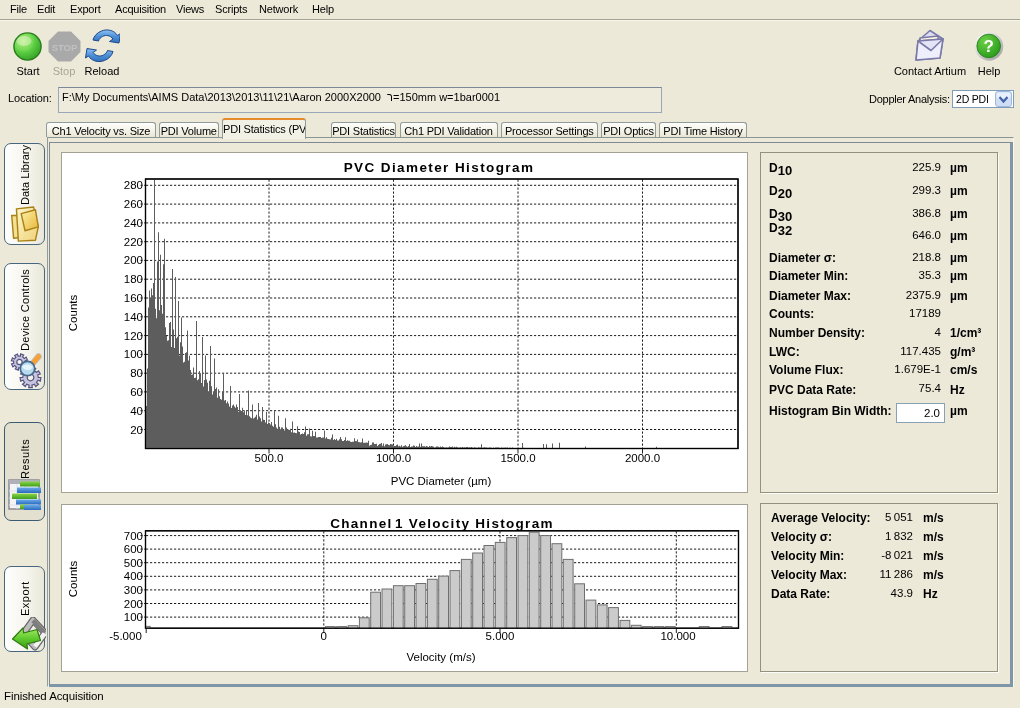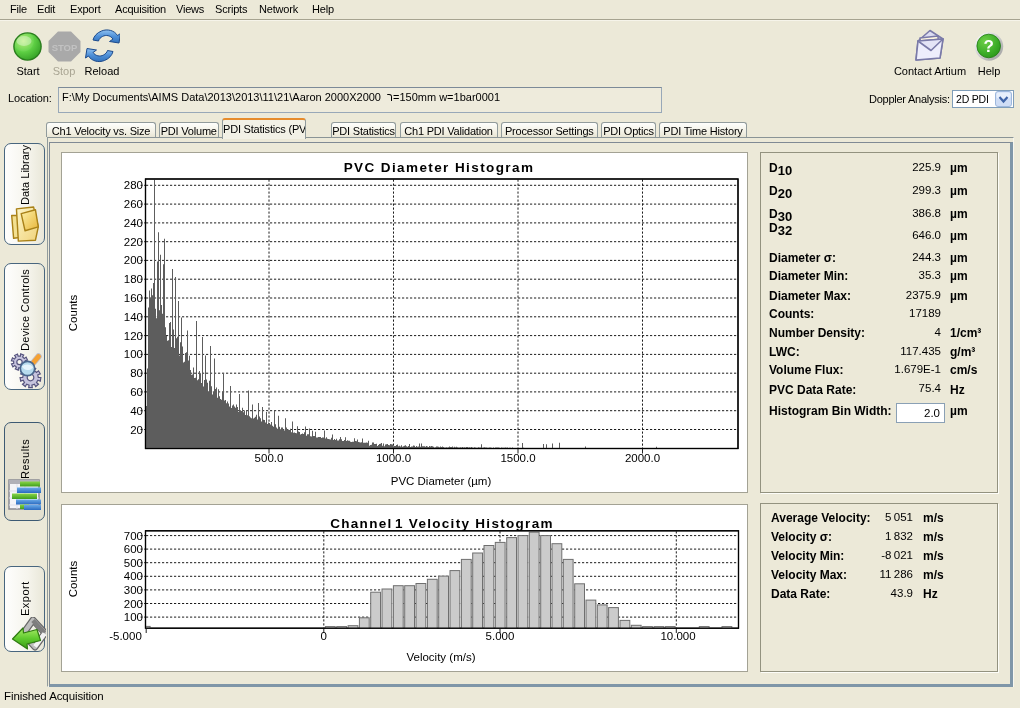--- a/index.html
+++ b/index.html
@@ -364,21 +364,21 @@
 <div class="lbl" style="left:8px;top:31px">D<span class="sub">20</span></div>
 <div class="val" style="top:31px">299.3</div>
 <div class="unit" style="top:31px">µm</div>
 <div class="lbl" style="left:8px;top:54px">D<span class="sub">30</span></div>
 <div class="val" style="top:54px">386.8</div>
 <div class="unit" style="top:54px">µm</div>
 <div class="lbl" style="left:8px;top:68px">D<span class="sub">32</span></div>
 <div class="val" style="top:76px">646.0</div>
 <div class="unit" style="top:76px">µm</div>
 <div class="lbl" style="left:8px;top:98px">Diameter σ:</div>
-<div class="val" style="top:98px">244.3</div>
+<div class="val" style="top:98px">218.8</div>
 <div class="unit" style="top:98px">µm</div>
 <div class="lbl" style="left:8px;top:116px">Diameter Min:</div>
 <div class="val" style="top:116px">35.3</div>
 <div class="unit" style="top:116px">µm</div>
 <div class="lbl" style="left:8px;top:136px">Diameter Max:</div>
 <div class="val" style="top:136px">2375.9</div>
 <div class="unit" style="top:136px">µm</div>
 <div class="lbl" style="left:8px;top:154px">Counts:</div>
 <div class="val" style="top:154px">17189</div>
 <div class="lbl" style="left:8px;top:173px">Number Density:</div>

